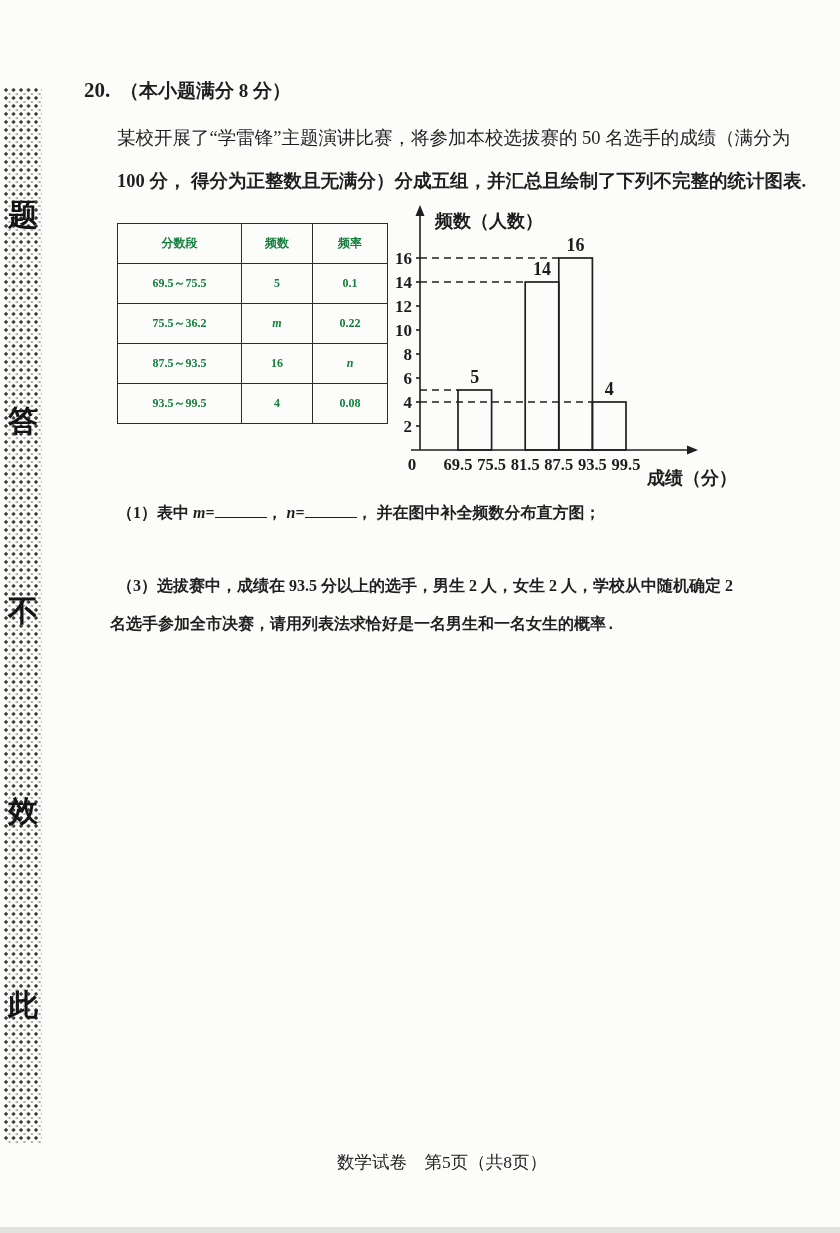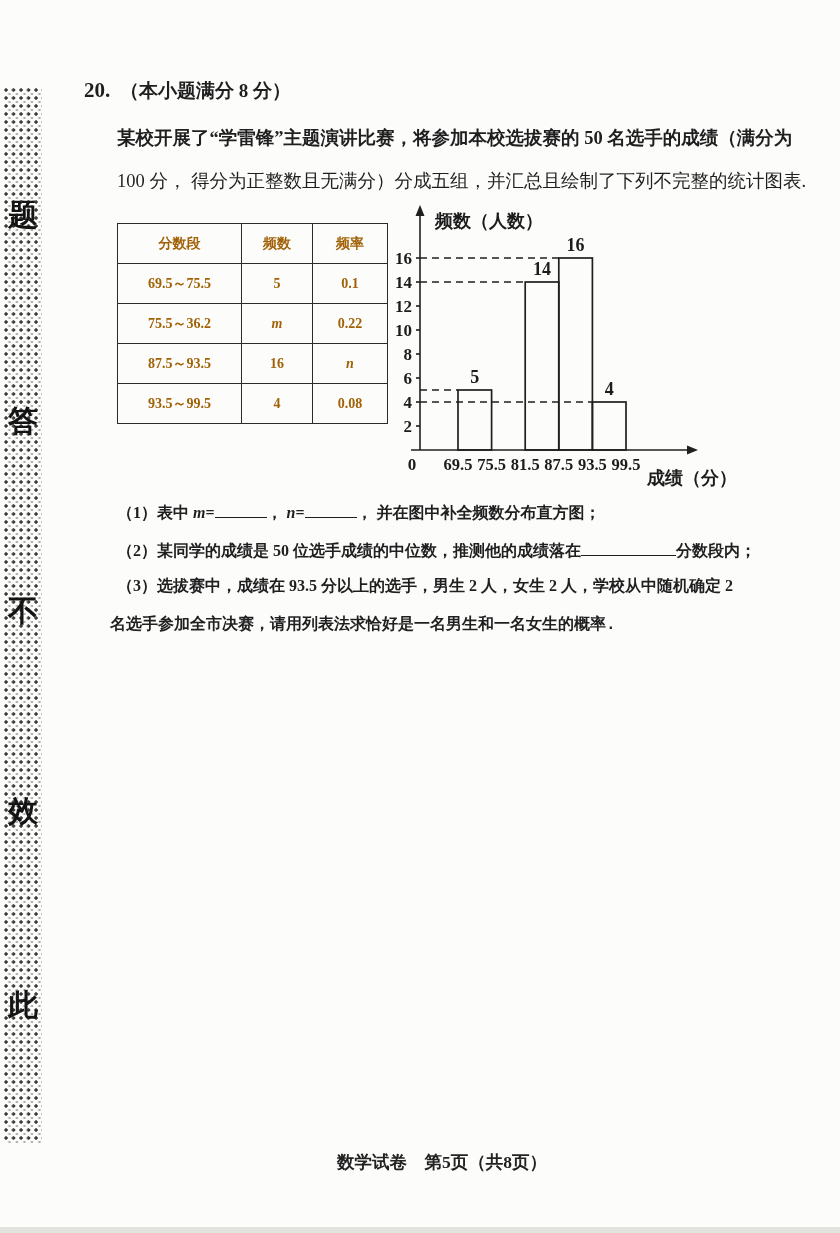--- a/index.html
+++ b/index.html
@@ -19,47 +19,47 @@
       radial-gradient(circle at 5.5px 6px, rgba(80,80,80,.45) 1.2px, transparent 1.5px);
     background-size:7.5px 8px, 7.5px 8px;
   }
   .margin-char{
     position:absolute;left:50%;transform:translateX(-50%);
     font-size:30px;font-weight:700;color:#141414;line-height:1;
   }
 
   .qnum{position:absolute;left:84px;top:78px;font-size:21px;font-weight:600;font-family:Liberation Serif, serif;}
   .qpoints{position:absolute;left:120px;top:78px;font-size:19px;font-weight:600;}
-  .intro1{position:absolute;left:117px;top:125px;font-size:18.5px;font-weight:700;white-space:nowrap;}
-  .intro2{position:absolute;left:117px;top:168px;font-size:18.5px;font-weight:400;white-space:nowrap;}
+  .intro1{position:absolute;left:117px;top:125px;font-size:18.5px;font-weight:400;white-space:nowrap;}
+  .intro2{position:absolute;left:117px;top:168px;font-size:18.5px;font-weight:700;white-space:nowrap;}
 
   table.freq{
     position:absolute;left:117px;top:223px;border-collapse:collapse;
-    font-size:14px;font-weight:600;text-align:center;color:#a16207;
+    font-size:12px;font-weight:600;text-align:center;color:#15803d;
   }
   table.freq td,table.freq th{
     border:1.4px solid #2b2b2b;height:39px;padding:0 4px;font-weight:600;
   }
   .col-range{width:115px;} .col-freq{width:62px;} .col-rate{width:66px;}
   .ital{font-style:italic;font-weight:700;}
 
   .chart-wrap{position:absolute;left:395px;top:203px;width:345px;height:300px;}
   svg text{font-family:"Liberation Serif","DejaVu Serif",serif;fill:#1c1c1c;}
 
   .q-line{position:absolute;font-size:16px;font-weight:600;white-space:nowrap;}
   .q1{left:117px;top:500px;}
   .q2{left:117px;top:538px;}
   .q3a{left:117px;top:576px;}
   .q3b{left:110px;top:614px;font-family:Liberation Mono, monospace;}
   .blank{display:inline-block;border-bottom:1.6px solid #1f1f1f;height:1.05em;vertical-align:baseline;}
   .w52{width:52px;} .w95{width:95px;}
 
   .footer{
     position:absolute;left:0;right:0;top:1150px;text-align:center;
-    font-size:17.5px;font-weight:700;color:#222;
+    font-size:17.5px;font-weight:400;color:#222;
     padding-left:44px;
   }
 </style>
 </head>
 <body>
 
 <div class="page">
 
   <div class="margin-strip">
     <span class="margin-char" style="top:112px">题</span>
@@ -145,22 +145,19 @@
         <line x1="25" y1="199" x2="197.4" y2="199" stroke="#1f1f1f" stroke-width="1.5" stroke-dasharray="7 5"></line>
         <text x="79.8" y="180" font-size="18" font-weight="bold" text-anchor="middle">5</text>
         <text x="147" y="72" font-size="18" font-weight="bold" text-anchor="middle">14</text>
         <text x="180.60000000000002" y="48" font-size="18" font-weight="bold" text-anchor="middle">16</text>
         <text x="214.20000000000002" y="192" font-size="18" font-weight="bold" text-anchor="middle">4</text>
       </svg></div>
 
   <div class="q-line q1">
     <span>（1）表中 </span><span class="ital">m</span><span>=</span><span class="blank w52"></span><span>， </span><span class="ital">n</span><span>=</span><span class="blank w52"></span><span>， 并在图中补全频数分布直方图；</span>
   </div>
-  <div class="q-line q2">
-    <span>（2）某同学的成绩是 50 位选手成绩的中位数，推测他的成绩落在</span><span class="blank w95"></span><span>分数段内；</span>
-  </div>
   <div class="q-line q3a">（3）选拔赛中，成绩在 93.5 分以上的选手，男生 2 人，女生 2 人，学校从中随机确定 2</div>
   <div class="q-line q3b">名选手参加全市决赛，请用列表法求恰好是一名男生和一名女生的概率.</div>
 
   <div class="footer">数学试卷　第5页（共8页）</div>
 
   <div class="scan-edge-bottom"></div>
 </div>
 
 </body></html>

